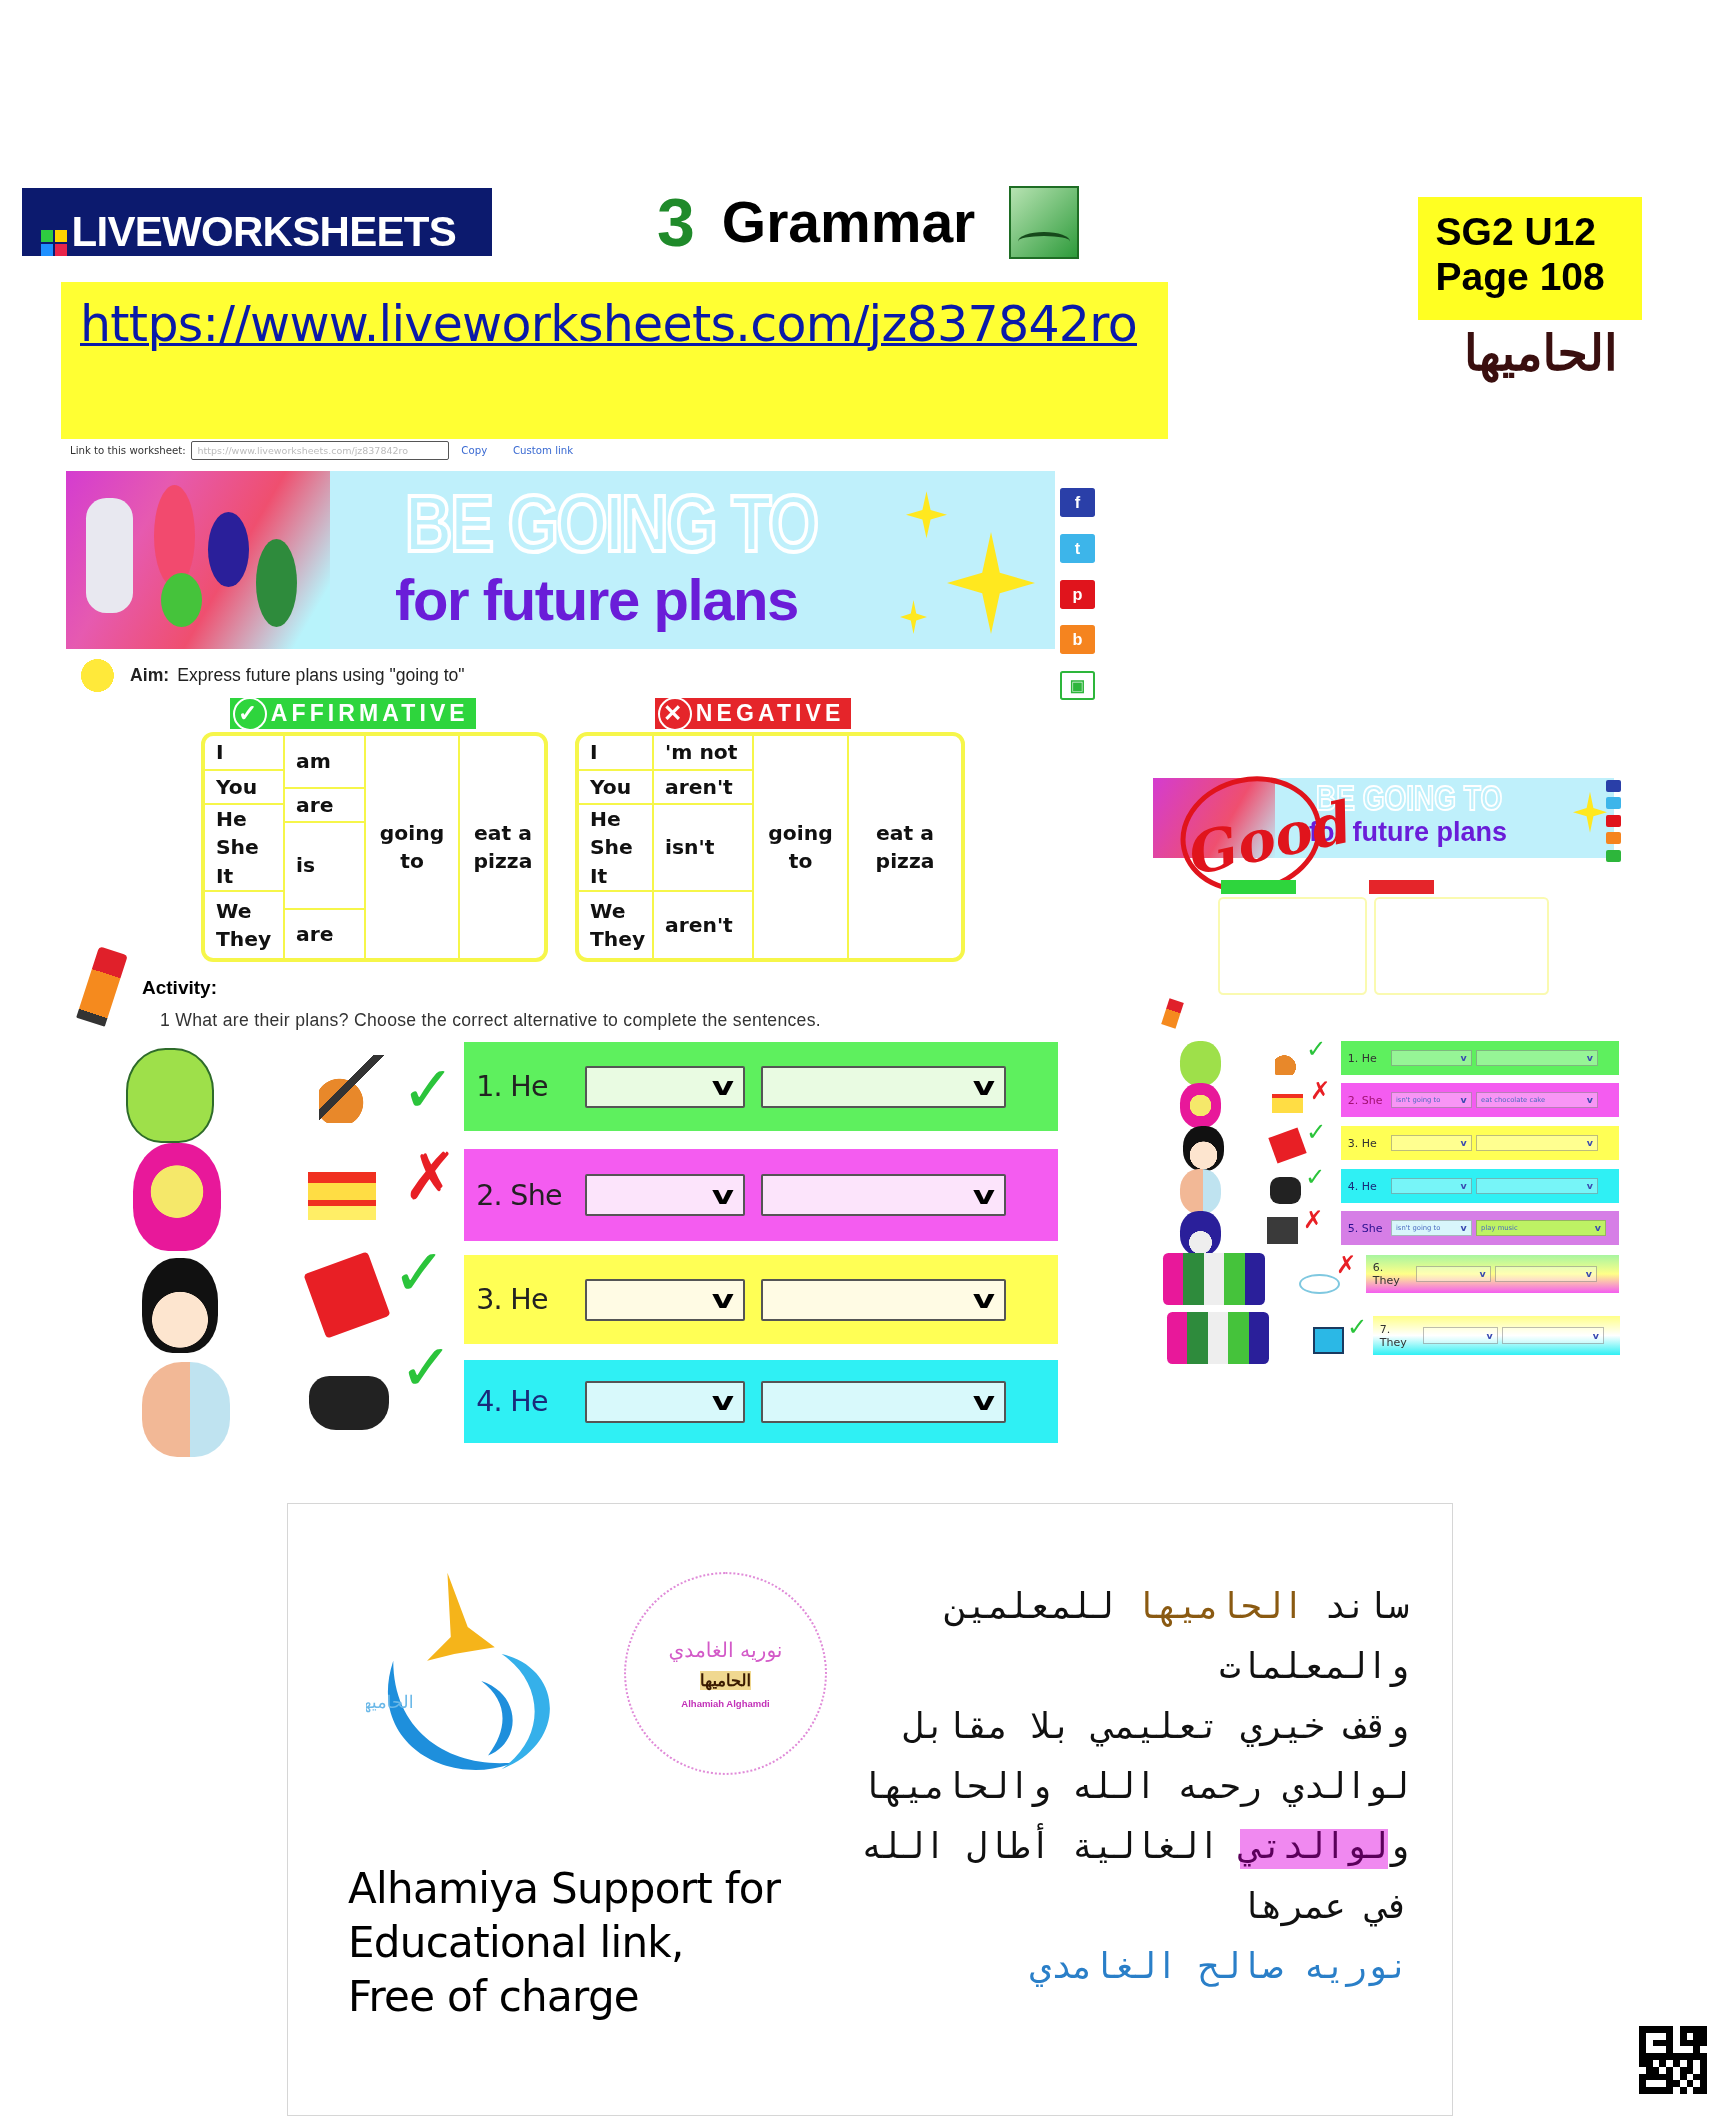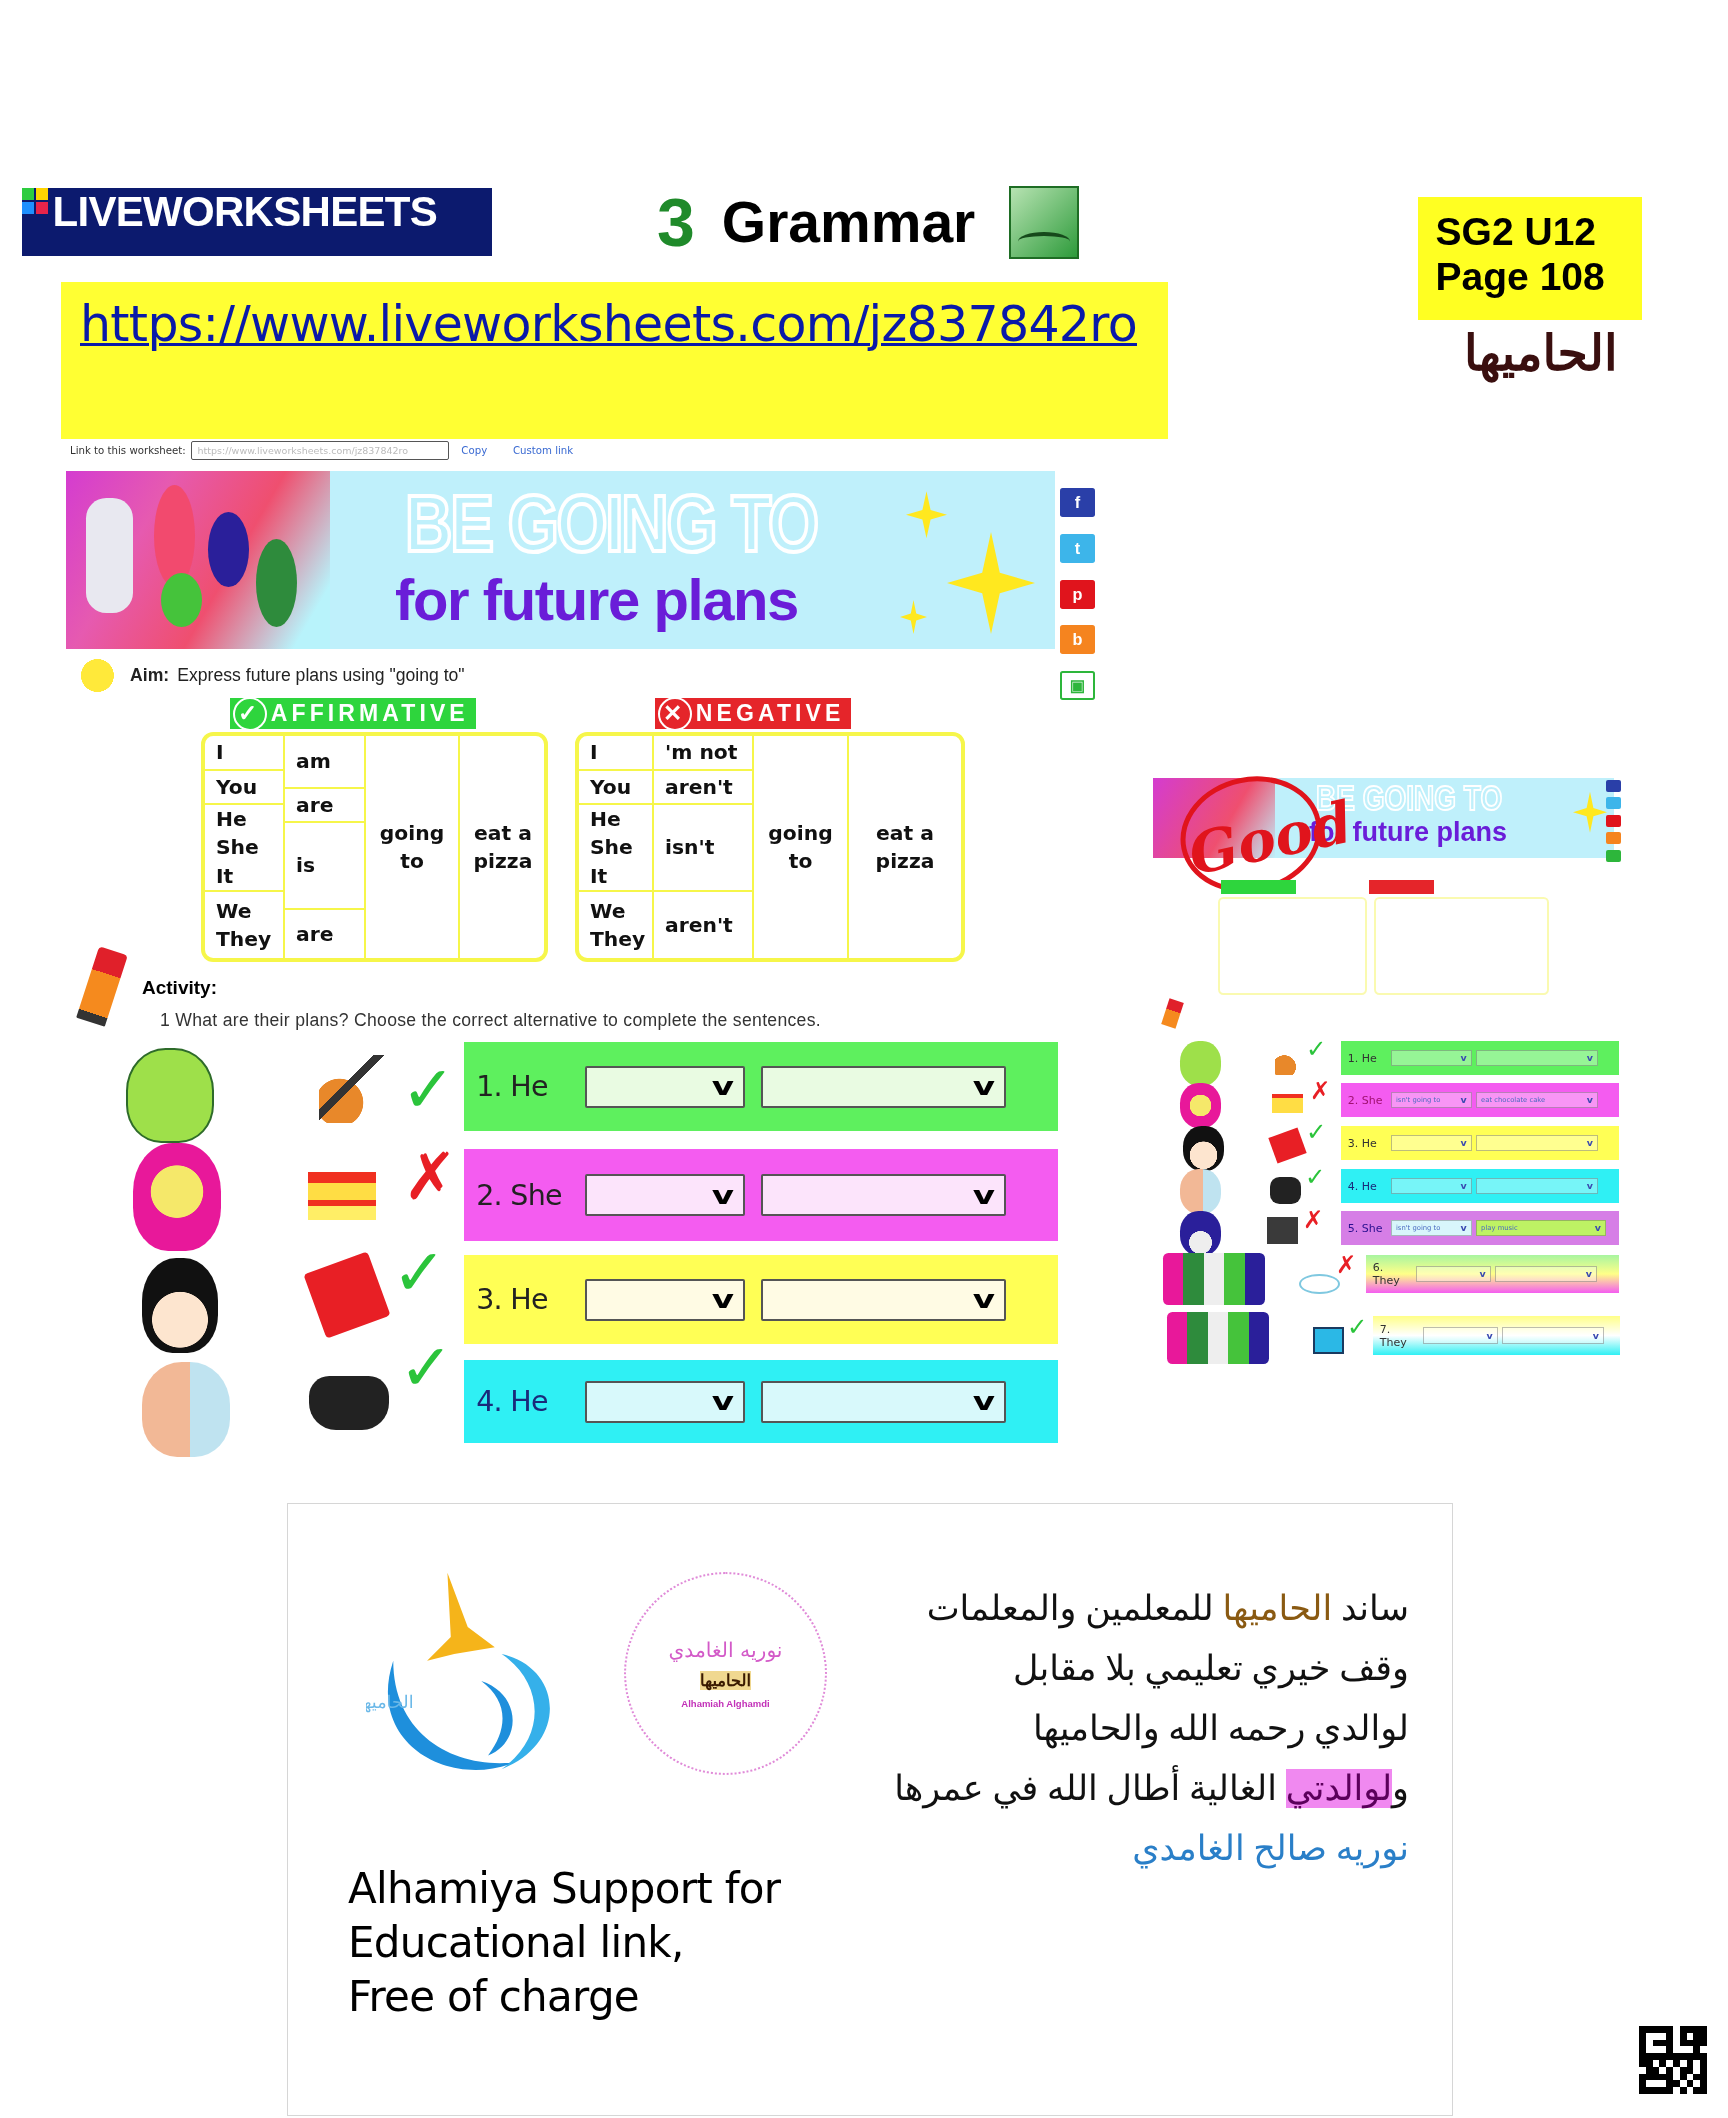--- a/index.html
+++ b/index.html
@@ -1,21 +1,21 @@
 <!DOCTYPE html>
 <html style="font-size:11px"><head>
 <meta charset="utf-8">
 <style>
   * { box-sizing: border-box; margin: 0; padding: 0; }
   html, body { width: 1728px; height: 2119px; background: #ffffff; overflow: hidden; }
   body { position: relative; font-family: "DejaVu Sans", sans-serif; color: #000; }
   .abs { position: absolute; }
 
   
-  .lw-logo { left: 22px; top: 188px; width: 470px; height: 68px; background: #0c1a6e; display:flex; align-items:flex-start; }
+  .lw-logo { left: 22px; top: 188px; width: 470px; height: 68px; background: #0c1a6e; display:flex; align-items:flex-end; padding-left: 19px; }
   .lw-logo .tiles { display:grid; grid-template-columns: 12.2px 12.2px; grid-template-rows: 12.2px 12.2px; gap:2px; margin-right: 4.1px; }
   .lw-logo .tiles span { display:block; width:12.2px; height:12.2px; }
   .lw-logo .txt { color:#fff; font-family:"Liberation Sans", sans-serif; font-weight:bold; font-size:42px; letter-spacing:-0.7px; }
 
   .grammar-title { left: 657px; top: 183px; display:flex; align-items:center; gap: 27px; }
   .grammar-title .num { color:#1f8a2a; font-family:"Liberation Sans", sans-serif; font-weight:bold; font-size:68px; }
   .grammar-title .word { font-family:"Liberation Sans", sans-serif; font-weight:bold; font-size:57px; }
   .book-icon { width: 70px; height: 73px; background: linear-gradient(135deg,#b7e3b2,#2e9b3b); border:2px solid #1e6d24; margin-left: 6.8px; position:relative; }
   .book-icon::after { content:""; position:absolute; left:6.8px; right:6.8px; bottom:5.4px; height:15px; border-top:4.1px solid #16491b; border-radius: 50% 50% 0 0; }
 
@@ -96,21 +96,21 @@
   .pv-mark-ok { position:absolute; color:#2bc43b; font-size: 24.4px; font-weight:bold; }
   .pv-mark-no { position:absolute; color:#e81f25; font-size: 24.4px; font-weight:bold; }
 
   
   .footer-card { left: 287px; top: 1503px; width: 1166px; height: 613px; border: 1.4px solid #d6d6d6; background: #fff; }
   .f-logo1 { left: 366px; top: 1566px; width: 217px; height: 237px; }
   .f-logo2 { left: 624px; top: 1572px; width: 203px; height: 203px; border: 2.7px dotted #e08ad8; border-radius: 50%; display:flex; flex-direction:column; align-items:center; justify-content:center; gap: 8.1px; }
   .f-logo2 .a1 { color:#d35ac8; font-family:"DejaVu Serif", serif; font-size: 20.3px; direction: rtl; }
   .f-logo2 .a2 { color:#3a1a00; font-family:"DejaVu Serif", serif; font-size: 16.3px; font-weight:bold; background:#f0d890; direction: rtl; }
   .f-logo2 .a3 { color:#c231b8; font-family:"Liberation Sans", sans-serif; font-size: 9.5px; font-weight:bold; }
-  .f-arabic { right: 319px; top: 1579px; width: 610px; direction: rtl; text-align: right; font-family:Liberation Serif, serif; font-size: 35px; line-height: 60px; color:#111; }
+  .f-arabic { right: 319px; top: 1579px; width: 610px; direction: rtl; text-align: right; font-family:Liberation Mono, monospace; font-size: 35px; line-height: 60px; color:#111; }
   .f-arabic .hl-gold { color:#8a5a12; }
   .f-arabic .hl-pink { background: #f089f0; color:#5b005b; }
   .f-arabic .blue { color:#2a7fc8; }
   .f-english { left: 348px; top: 1862px; font-family:"DejaVu Sans", sans-serif; font-size: 42px; line-height: 54px; color:#000; letter-spacing: -0.7px; }
 
   .qr { left: 1639px; top: 2026px; width: 68px; height: 68px; display:grid; grid-template-columns: repeat(10, 6.8px); grid-template-rows: repeat(10, 6.8px); }
   .qr span { display:block; }
 </style>
 </head>
 <body>

